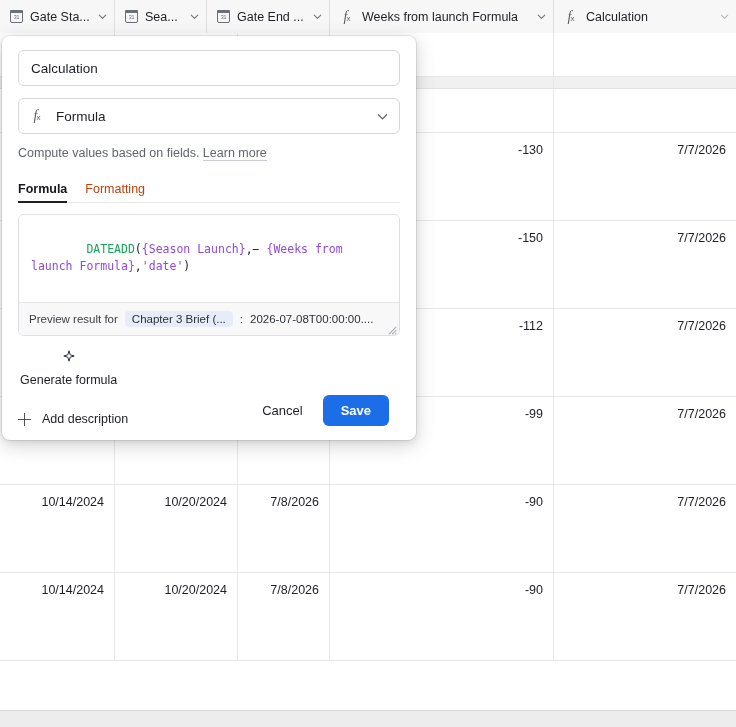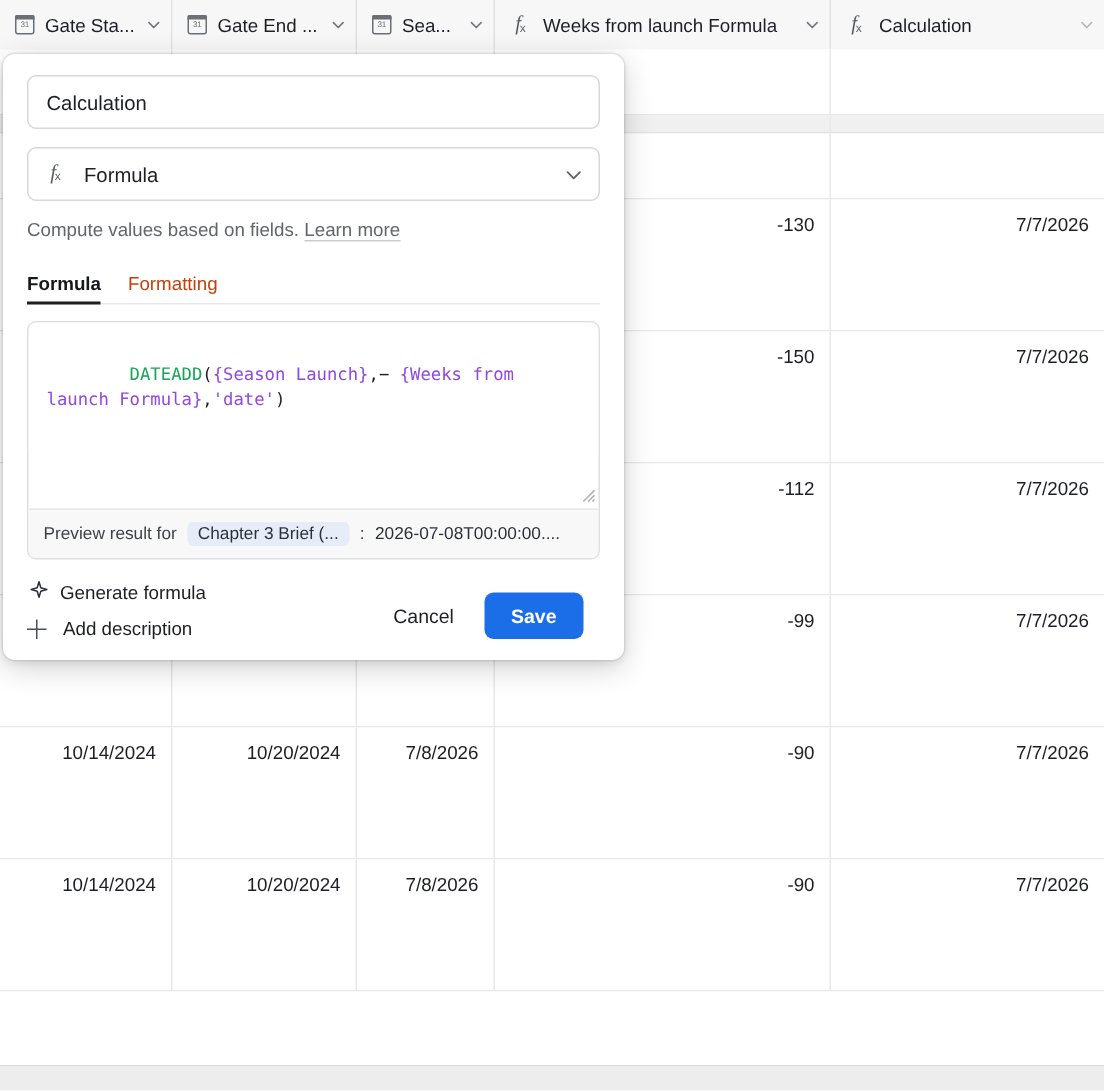--- a/index.html
+++ b/index.html
@@ -189,38 +189,39 @@
   }
 
   .preview-bar {
     border-top: 1px solid #e6e7e9;
     background: #f8f8f9;
     height: 30px;
     display: flex; align-items: center;
     padding: 16px 10px;
     gap: 7px;
     font-size: 11.5px; color: #3d4047;
-    white-space: nowrap; overflow: hidden; margin-top: 37px;
+    white-space: nowrap; overflow: hidden;
   }
   .preview-chip {
     background: #e6ecf8; color: #2c3038;
     border-radius: 4px;
     padding: 2px 7px;
     font-size: 11.5px;
     max-width: 108px; overflow: hidden; text-overflow: ellipsis; white-space: nowrap;
     cursor: pointer;
   }
   .preview-val { color: #2c3038; overflow: hidden; text-overflow: ellipsis; }
 
   .gen-formula {
     margin-top: 12px;
     display: inline-flex; align-items: center; gap: 8px;
     font-size: 12.5px; color: #1d1f25;
     cursor: pointer; user-select: none;
     padding: 2px 2px;
+    flex-direction: column;
   }
 
   .popup-footer {
     position: absolute; left: 16px; right: 27px; bottom: 14px;
     display: flex; align-items: flex-end;
   }
   .add-desc {
     display: inline-flex; align-items: center; gap: 11px;
     font-size: 12.5px; color: #1d1f25;
     cursor: pointer; user-select: none;
@@ -265,45 +266,45 @@
           </span>
       </span>
       <span class="ch-label">Gate Sta...</span>
       <span class="ch-caret">
         <svg class="chev" width="11" height="11" viewBox="0 0 12 12">
             <path d="M2.5 4.5L6 8L9.5 4.5" fill="none" stroke="#71757c" stroke-width="1.2" stroke-linecap="round" stroke-linejoin="round"></path>
           </svg>
       </span>
     </div>
 
+    <div class="col-head c2">
+      <span class="ico">
+        <span class="cal-ico">
+            <span class="cal-body"></span>
+            <span class="cal-top"></span>
+            <span class="cal-num">31</span>
+          </span>
+      </span>
+      <span class="ch-label">Sea...</span>
+      <span class="ch-caret">
+        <svg class="chev" width="11" height="11" viewBox="0 0 12 12">
+            <path d="M2.5 4.5L6 8L9.5 4.5" fill="none" stroke="#71757c" stroke-width="1.2" stroke-linecap="round" stroke-linejoin="round"></path>
+          </svg>
+      </span>
+    </div>
+
     <div class="col-head c1">
       <span class="ico">
         <span class="cal-ico">
             <span class="cal-body"></span>
             <span class="cal-top"></span>
             <span class="cal-num">31</span>
           </span>
       </span>
       <span class="ch-label">Gate End ...</span>
-      <span class="ch-caret">
-        <svg class="chev" width="11" height="11" viewBox="0 0 12 12">
-            <path d="M2.5 4.5L6 8L9.5 4.5" fill="none" stroke="#71757c" stroke-width="1.2" stroke-linecap="round" stroke-linejoin="round"></path>
-          </svg>
-      </span>
-    </div>
-
-    <div class="col-head c2">
-      <span class="ico">
-        <span class="cal-ico">
-            <span class="cal-body"></span>
-            <span class="cal-top"></span>
-            <span class="cal-num">31</span>
-          </span>
-      </span>
-      <span class="ch-label">Sea...</span>
       <span class="ch-caret">
         <svg class="chev" width="11" height="11" viewBox="0 0 12 12">
             <path d="M2.5 4.5L6 8L9.5 4.5" fill="none" stroke="#71757c" stroke-width="1.2" stroke-linecap="round" stroke-linejoin="round"></path>
           </svg>
       </span>
     </div>
 
     <div class="col-head c3">
       <span class="ico fx-ico">f<span class="fx-sub">x</span></span>
       <span class="ch-label">Weeks from launch Formula</span>

